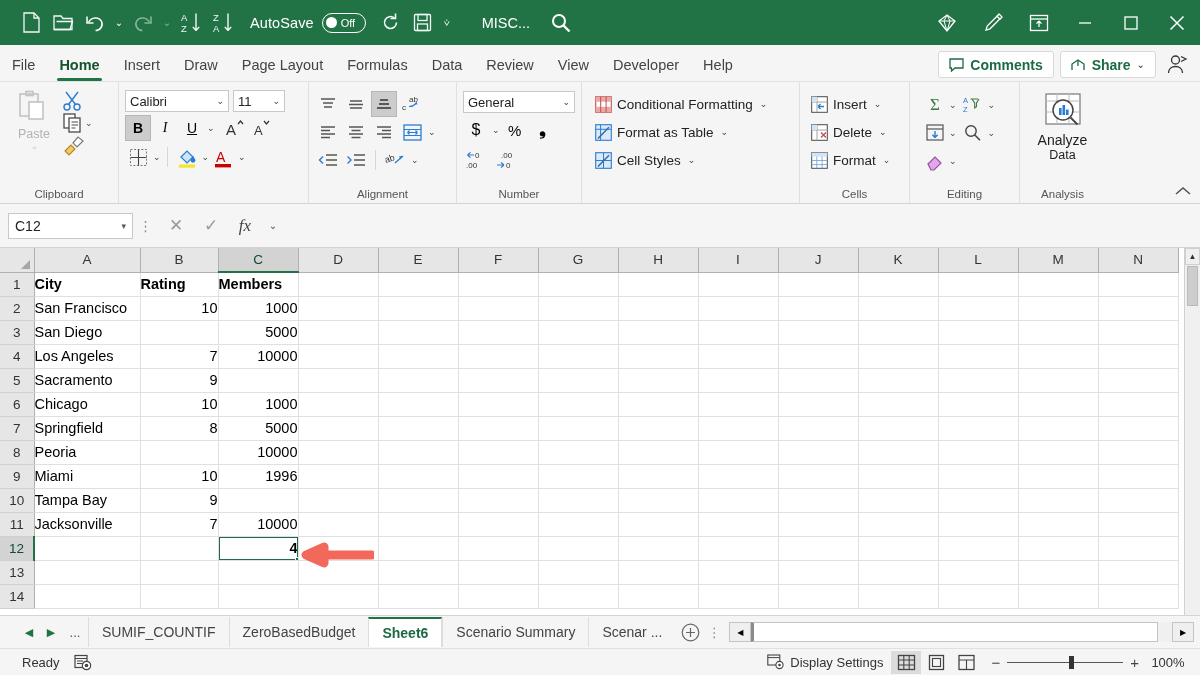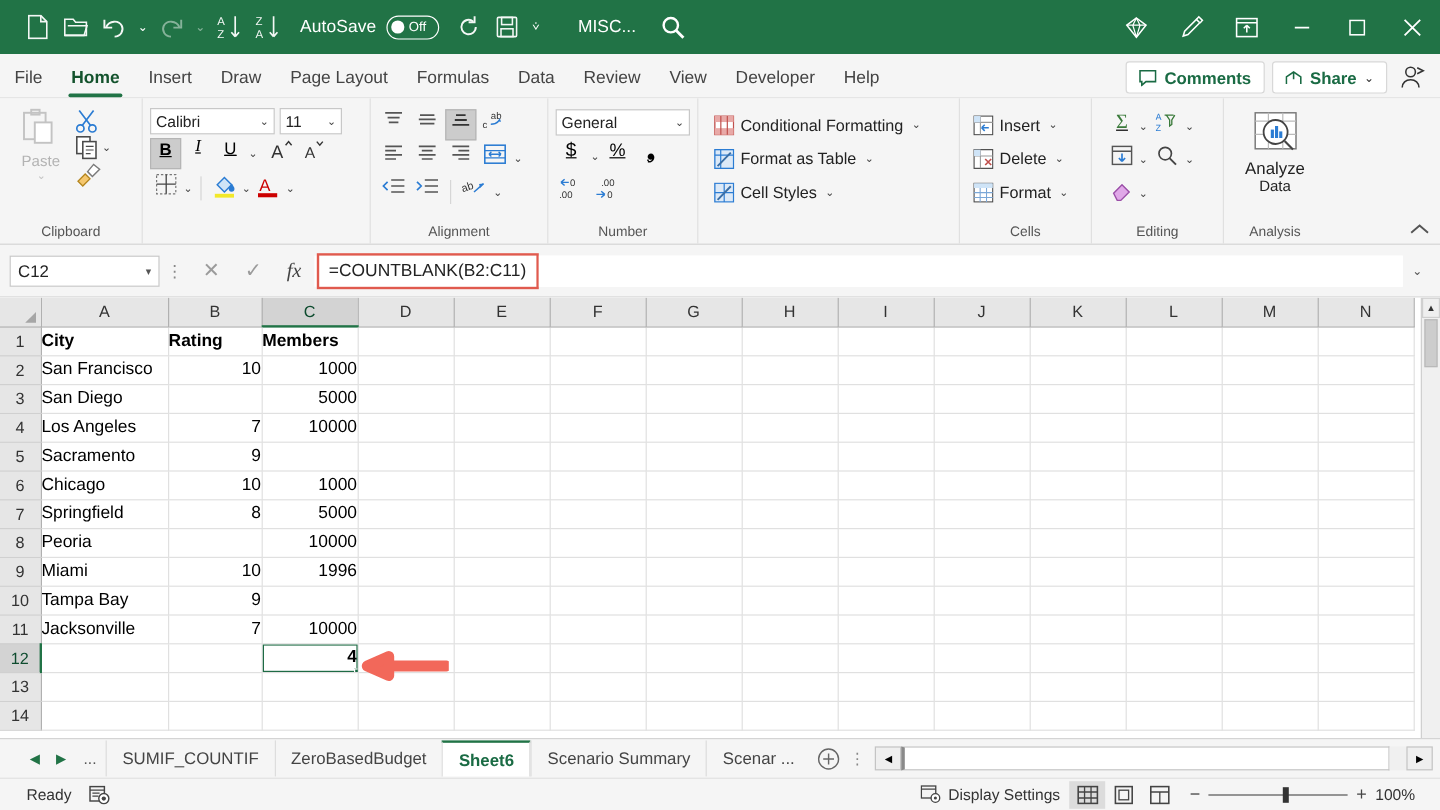--- a/index.html
+++ b/index.html
@@ -69,21 +69,21 @@
   .rgroup-body { flex: 1; display: flex; align-items: flex-start; padding: 2px 6px; }
   .rgroup-label {
     height: 18px; font-size: 11.5px; color: #555; text-align: center;
     display: flex; align-items: center; justify-content: center; position: relative;
   }
 
   .btn-col { display: flex; flex-direction: column; align-items: center; }
   .btn-row { display: flex; align-items: center; }
   .icn { display: flex; align-items: center; justify-content: center; }
   .caret { font-size: 9px; color: #444; margin-left: 1px; }
-  .sq { width: 26px; height: 26px; display: flex; align-items: flex-start; justify-content: center; text-decoration: underline; }
+  .sq { width: 26px; height: 26px; display: flex; align-items: center; justify-content: center; }
   .sq.on { background: #ccc; border: 1px solid #b5b5b5; }
 
   .paste-btn { width: 56px; display: flex; flex-direction: column; align-items: center; padding-top: 2px; }
   .paste-label { font-size: 12.5px; color: #b3b3b3; margin-top: 1px; }
 
   .fontbox {
     width: 104px; height: 22px; background: #fff; border: 1px solid #c8c8c8;
     display: flex; align-items: center; padding: 0 4px; font-size: 13px; color: #222;
     justify-content: space-between;
   }
@@ -193,21 +193,21 @@
   }
   .sb-ready { padding: 0 8px 0 12px; }
   .sb-rec { width: 30px; display: flex; align-items: center; justify-content: center; }
   .sb-spacer { flex: 1; }
   .sb-item { display: flex; align-items: center; gap: 5px; padding: 12px 8px; height: 23px; }
   .view-btn { width: 30px; height: 23px; display: flex; align-items: center; justify-content: center; }
   .view-btn.on { background: #dcdcdc; }
   .zoom-wrap { display: flex; align-items: center; gap: 7px; padding-left: 10px; }
   .zoom-track { width: 116px; height: 1px; background: #555; position: relative; }
   .zoom-knob { position: absolute; left: 62px; top: -6px; width: 5px; height: 13px; background: #333; }
-  .zoom-pct { width: 44px; text-align: left; font-size: 13px; }
+  .zoom-pct { width: 44px; text-align: center; font-size: 13px; }
   .zsign { font-size: 15px; color: #444; }
 </style>
 </head>
 <body>
 
 <div id="app">
 
   <div class="titlebar">
     <div class="qat">
       <div class="qicon">
@@ -724,26 +724,20 @@
 
   <div class="formula-bar">
     <div class="namebox">
       <span>C12</span>
       <span style="font-size:9px;color:#555">▾</span>
     </div>
     <div class="fb-dots">⋮</div>
     <div class="fb-btn">✕</div>
     <div class="fb-btn">✓</div>
     <div class="fb-fx">fx</div>
-    <div class="fb-input-wrap">
-      <div class="fb-hilite">
-        <span>=COUNTBLANK(B2:C11)</span>
-      </div>
-      <div class="fb-rest"></div>
-    </div>
     <div class="fb-collapse">⌄</div>
   </div>
 
   <div class="grid-area">
     <div class="grid-main">
       <table class="sheet">
         <colgroup>
           <col style="width:34px">
           <col style="width:106px">
             <col style="width:78px">

